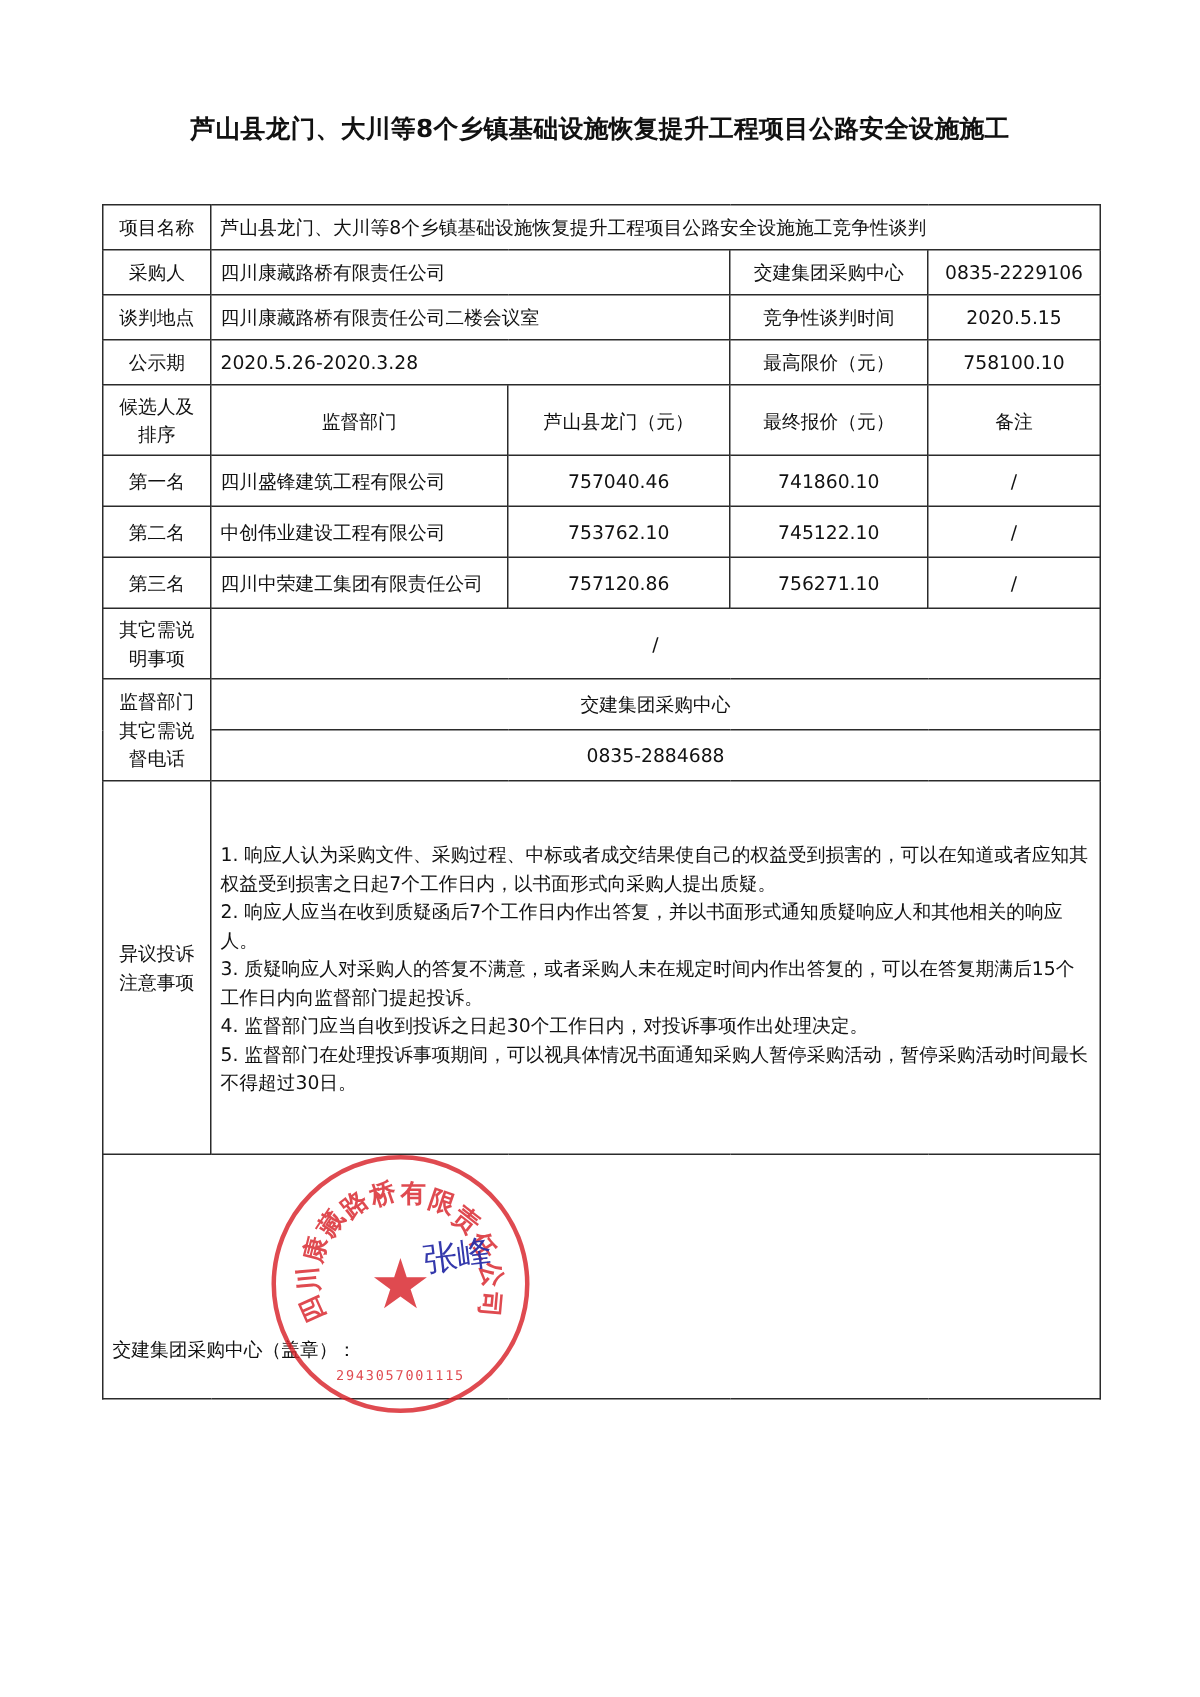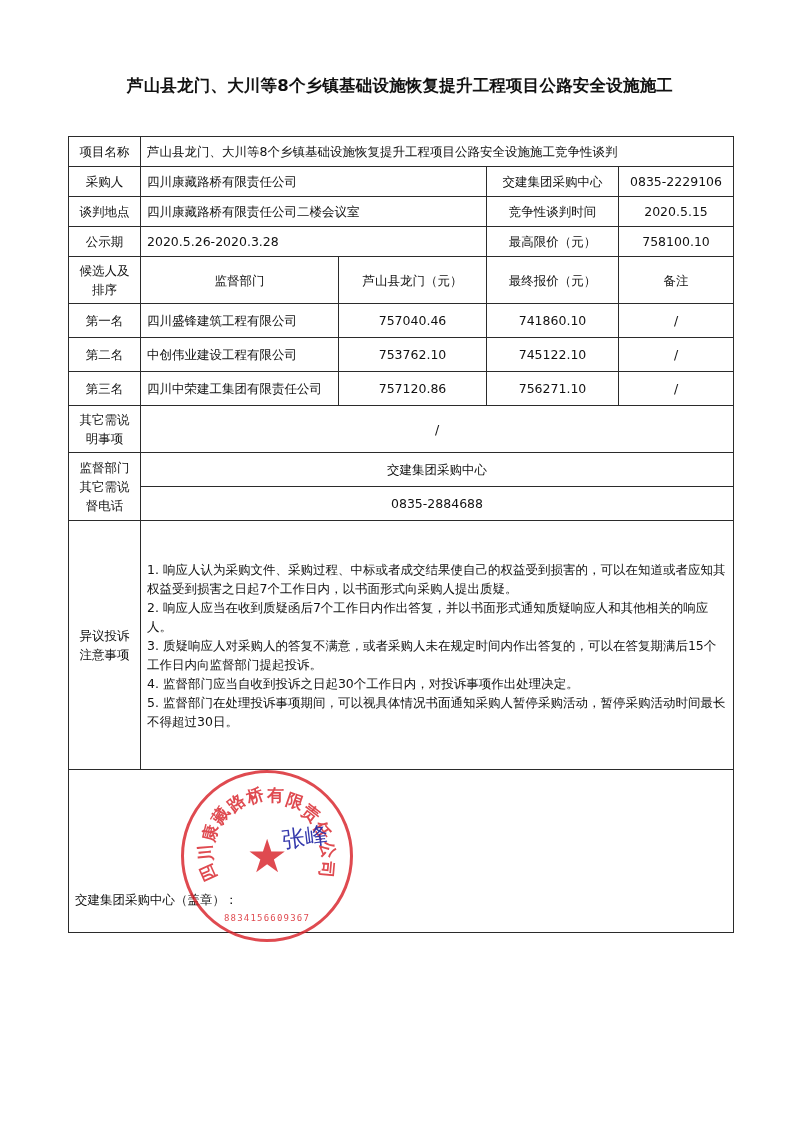--- a/index.html
+++ b/index.html
@@ -254,18 +254,18 @@
       <span class="ch" style="transform: rotate(-57deg) translate(0,-72px) rotate(0deg);">藏</span>
       <span class="ch" style="transform: rotate(-38deg) translate(0,-72px) rotate(0deg);">路</span>
       <span class="ch" style="transform: rotate(-19deg) translate(0,-72px) rotate(0deg);">桥</span>
       <span class="ch" style="transform: rotate(0deg) translate(0,-72px) rotate(0deg);">有</span>
       <span class="ch" style="transform: rotate(19deg) translate(0,-72px) rotate(0deg);">限</span>
       <span class="ch" style="transform: rotate(38deg) translate(0,-72px) rotate(0deg);">责</span>
       <span class="ch" style="transform: rotate(57deg) translate(0,-72px) rotate(0deg);">任</span>
       <span class="ch" style="transform: rotate(76deg) translate(0,-72px) rotate(0deg);">公</span>
       <span class="ch" style="transform: rotate(95deg) translate(0,-72px) rotate(0deg);">司</span>
     </div>
-    <div class="code">8834156609367</div>
+    <div class="code">2943057001115</div>
   </div>
 
   <div class="signature">张峰</div>
 
 </div>
 
 </body></html>

